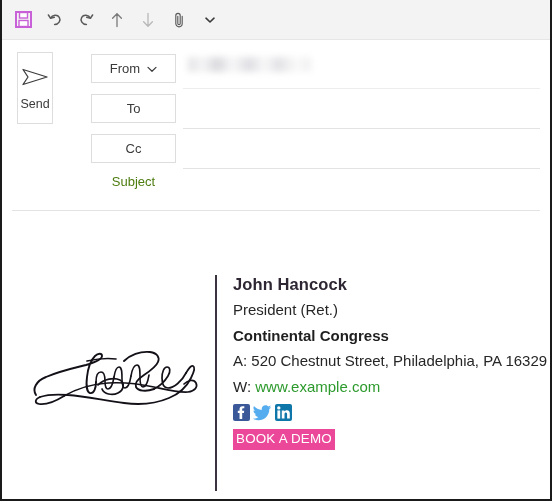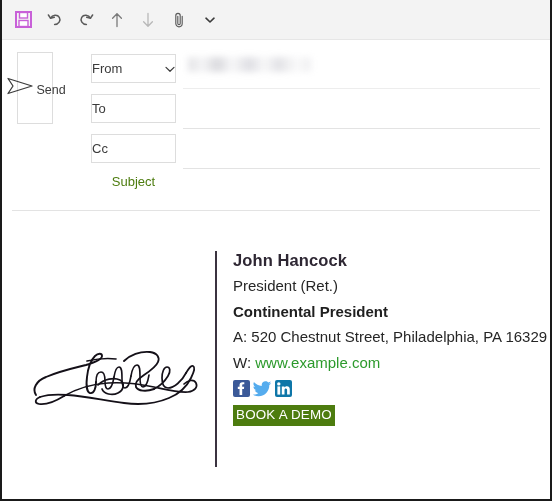--- a/index.html
+++ b/index.html
@@ -60,21 +60,21 @@
   }
   .send-box {
     position: absolute;
     left: 15px;
     top: 12px;
     width: 36px;
     height: 72px;
     border: 1px solid #dddddd;
     background: #ffffff;
     display: flex;
-    flex-direction: row;
+    flex-direction: column;
     align-items: center;
     justify-content: center;
     cursor: pointer;
     box-sizing: border-box;
   }
   .send-box .send-label {
     font-size: 12.5px;
     color: #3b3b3b;
     margin-top: 4px;
   }
@@ -85,21 +85,21 @@
     top: 14px;
     width: 85px;
   }
   .fieldbtn {
     width: 85px;
     height: 29px;
     border: 1px solid #dddddd;
     background: #ffffff;
     display: flex;
     align-items: center;
-    justify-content: space-between;
+    justify-content: center;
     font-size: 13px;
     color: #3b3b3b;
     box-sizing: border-box;
     cursor: pointer;
     margin-bottom: 11px;
     position: relative;
     font-family: "Liberation Sans", sans-serif;
   }
   .fieldbtn .caret {
     margin-left: 7px;
@@ -172,21 +172,21 @@
     left: 22px;
     top: 124px;
     width: 180px;
     height: 80px;
   }
   .sig-img svg { display: block; width: 180px; height: 80px; }
 
   .sig-block {
     position: absolute;
     left: 213px;
-    top: 40px;
+    top: 64px;
     padding-left: 16px;
     border-left: 2px solid #3b3340;
     min-height: 216px;
     box-sizing: border-box;
   }
   .sig-name {
     font-size: 16.5px;
     font-weight: bold;
     color: #2e2733;
     letter-spacing: 0.1px;
@@ -216,21 +216,21 @@
     display: flex;
     align-items: center;
     gap: 3px;
     margin-top: 1px;
     margin-bottom: 8px;
   }
   .social-row svg { display: block; cursor: pointer; }
 
   .cta {
     display: inline-block;
-    background: #4d7c0f;
+    background: #ec4899;
     color: #ffffff;
     font-size: 13.4px;
     padding: 2px 3px 3px 3px;
     letter-spacing: 0.2px;
     cursor: pointer;
     line-height: 1.15;
   }
 </style>
 </head>
 <body>
@@ -363,21 +363,21 @@
         </g>
       </svg>
     </div>
 
     <div class="sig-block">
 
       <div class="sig-name">John Hancock</div>
 
       <div class="sig-line">President (Ret.)</div>
 
-      <div class="sig-line bold">Continental President</div>
+      <div class="sig-line bold">Continental Congress</div>
 
 
       <div class="sig-line">A: 520 Chestnut Street,  Philadelphia, PA 16329</div>
 
       <div class="sig-line">
         <span class="lbl">W: </span><a class="web" href="#">www.example.com</a>
       </div>
 
 
       <div class="social-row">

